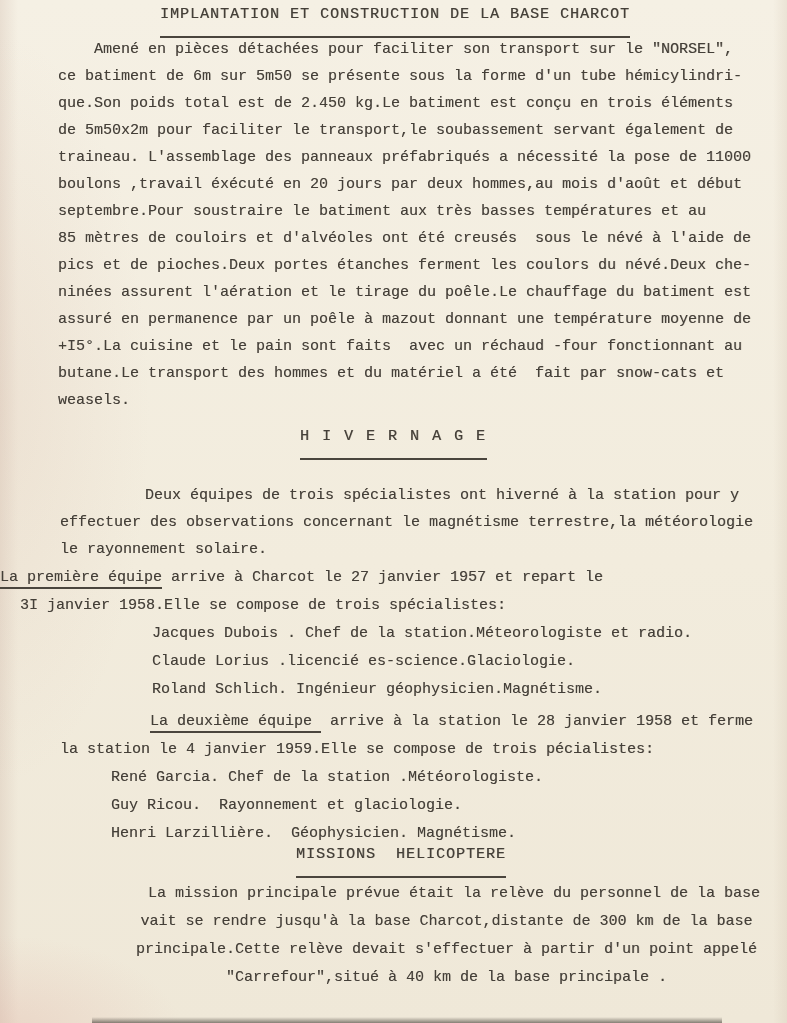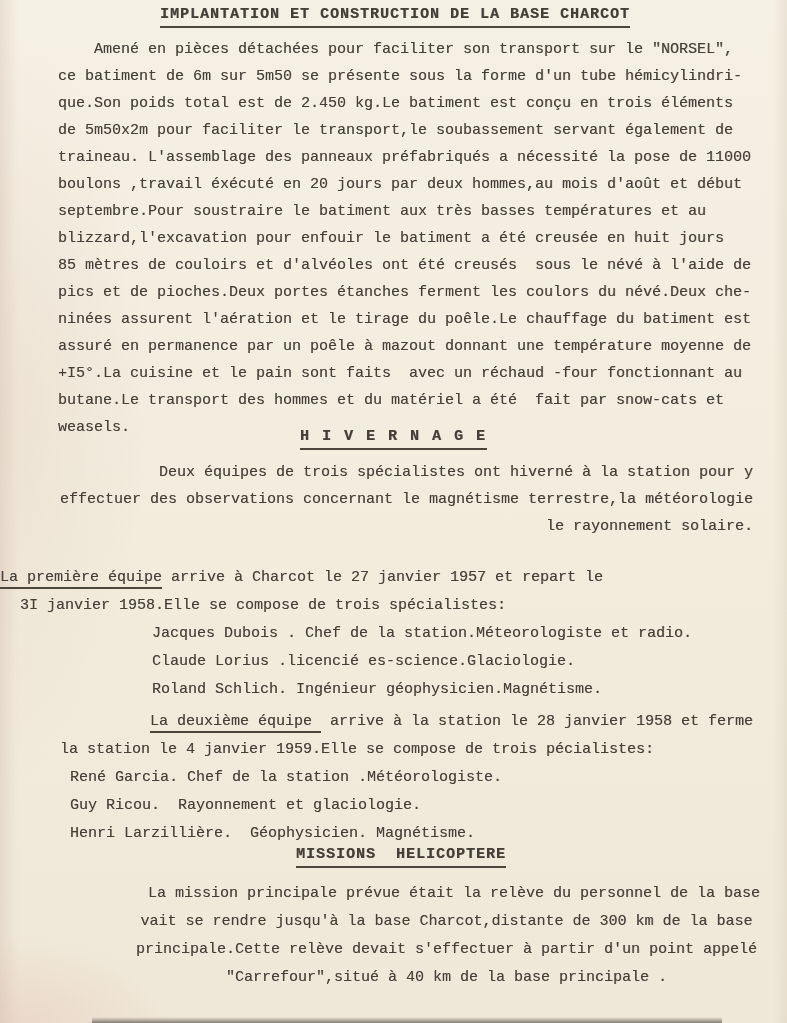--- a/index.html
+++ b/index.html
@@ -21,43 +21,43 @@
     font-size:15px;
   }
   .line{
     white-space:pre;
     line-height:27px;
     height:27px;
     text-shadow:0.3px 0.3px 0 rgba(68,62,55,0.45);
   }
   .heading{
     display:inline-block;
-    font-weight:bold;
+    font-weight:normal;
     letter-spacing:1px;
-    padding-bottom:3px;
+    padding-bottom:13px;
     border-bottom:2.5px solid #4a453d;
     text-shadow:0.4px 0.4px 0 rgba(60,55,48,0.55);
     white-space:pre;
   }
   .title-wrap{position:absolute;top:6px;left:160px;}
   .p1{position:absolute;top:36px;left:58px;}
   .p1 .first{text-indent:36px;}
   .hiv-wrap{position:absolute;top:428px;left:0;width:100%;text-align:center;}
   .hiv-wrap .heading{letter-spacing:2px;}
-  .p2{position:absolute;top:459px;left:60px;text-align:right;}
+  .p2{position:absolute;top:482px;left:60px;}
   .p2 .first{text-indent:85px;}
   .team .line{line-height:28px;height:28px;}
   .t1{position:absolute;top:564px;left:0;}
   .t1 .l1{}
   .t1 .l2{padding-left:20px;}
   .t1 .member{padding-left:152px;}
   .t2{position:absolute;top:708px;left:0;}
   .t2 .l1{padding-left:150px;}
   .t2 .l2{padding-left:60px;}
-  .t2 .member{padding-left:70px;}
+  .t2 .member{padding-left:70px;margin-left:41px;}
   .mis-wrap{position:absolute;top:846px;left:288px;margin-left:8px;}
   .p4{position:absolute;top:880px;left:133px;}
   .p4 .line{line-height:28px;height:28px;text-align:center;}
   .p4 .first{text-indent:15px;}
   .u{
     border-bottom:2px solid #4a453d;
     padding-bottom:1px;
   }
   .scan-edge{
     position:absolute;
@@ -75,21 +75,20 @@
   </div>
 
   <div class="p1">
     <div class="line first">Amené en pièces détachées pour faciliter son transport sur le "NORSEL",</div>
     <div class="line">ce batiment de 6m sur 5m50 se présente sous la forme d'un tube hémicylindri-</div>
     <div class="line">que.Son poids total est de 2.450 kg.Le batiment est conçu en trois éléments</div>
     <div class="line">de 5m50x2m pour faciliter le transport,le soubassement servant également de</div>
     <div class="line">traineau. L'assemblage des panneaux préfabriqués a nécessité la pose de 11000</div>
     <div class="line">boulons ,travail éxécuté en 20 jours par deux hommes,au mois d'août et début</div>
     <div class="line">septembre.Pour soustraire le batiment aux très basses températures et au</div>
-    <div class="line">blizzard,l'excavation pour enfouir le batiment a été creusée en huit jours</div>
     <div class="line">85 mètres de couloirs et d'alvéoles ont été creusés  sous le névé à l'aide de</div>
     <div class="line">pics et de pioches.Deux portes étanches ferment les coulors du névé.Deux che-</div>
     <div class="line">ninées assurent l'aération et le tirage du poêle.Le chauffage du batiment est</div>
     <div class="line">assuré en permanence par un poêle à mazout donnant une température moyenne de</div>
     <div class="line">+I5°.La cuisine et le pain sont faits  avec un réchaud -four fonctionnant au</div>
     <div class="line">butane.Le transport des hommes et du matériel a été  fait par snow-cats et</div>
     <div class="line">weasels.</div>
   </div>
 
   <div class="hiv-wrap">

